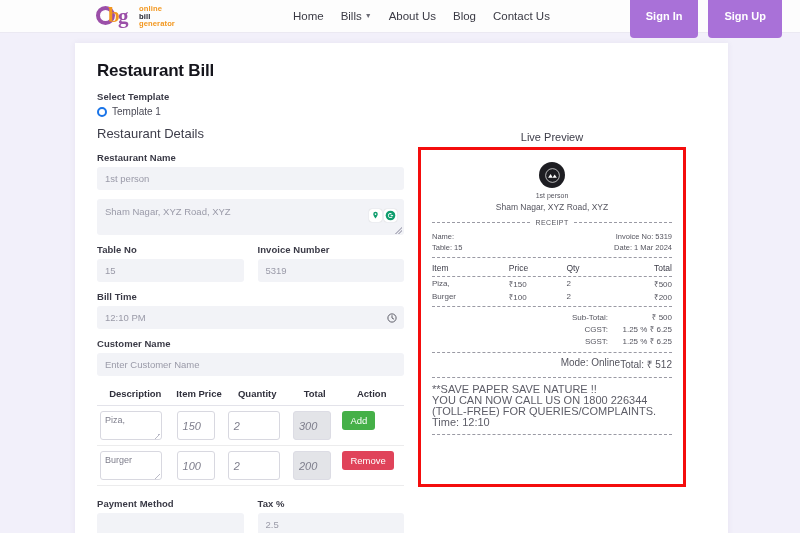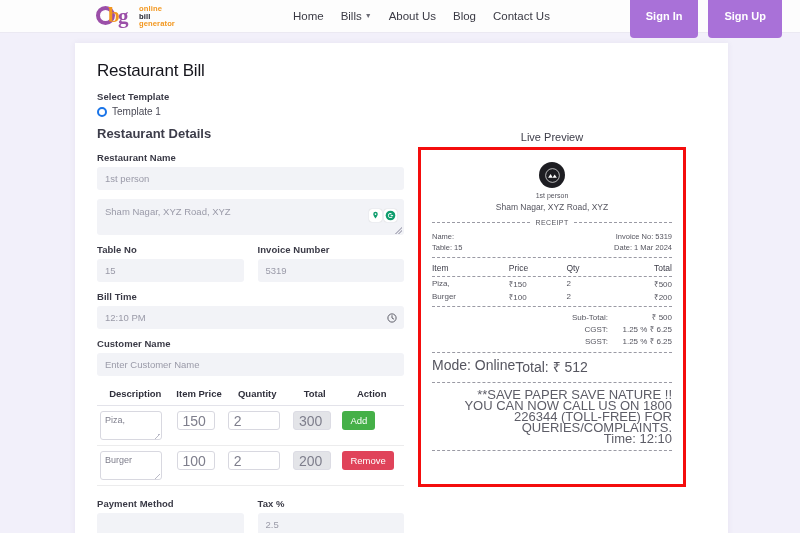--- a/index.html
+++ b/index.html
@@ -69,29 +69,29 @@
     width: 653px; height: 500px;
     background: #ffffff;
     box-shadow: 0 0 6px rgba(70,60,110,.07);
   }
   .card-inner { padding: 18px 22px; display: flex; gap: 14px; }
 
   .form-col { width: 307px; flex: none; }
   .preview-col { width: 268px; flex: none; padding-top: 70px; }
 
   h1.page-title {
-    font-size: 17px; font-weight: normal; color: #15151c;
+    font-size: 17px; font-weight: bold; color: #15151c;
     letter-spacing: -.2px; margin-bottom: 10px;
   }
   .field-label {
     font-size: 9.5px; font-weight: bold; color: #3a3a46;
     margin-bottom: 4px; display: block; letter-spacing: .05px;
   }
   .section-heading {
-    font-size: 13px; font-weight: bold; color: #3d3d4a;
+    font-size: 13px; font-weight: normal; color: #3d3d4a;
     margin: 9px 0 11px 0;
   }
   .radio-row { display: flex; align-items: center; gap: 5px; margin-bottom: 2px; }
   .radio-dot {
     width: 10px; height: 10px; border-radius: 50%;
     border: 2.5px solid #1974e8; background: #fff;
     flex: none;
   }
   .radio-label { font-size: 10px; color: #4a4a56; }
 
@@ -149,23 +149,23 @@
     width: 62px; height: 29px;
     border: 1px solid #d8d8e0; border-radius: 3px;
     background: #fff; font-size: 9px; color: #7e7e8c;
     padding: 3px 4px; position: relative;
   }
   .desc-grip {
     position: absolute; right: 1px; bottom: 0px; width: 6px; height: 6px;
     background: linear-gradient(135deg, transparent 50%, #b9b9c6 50%, #b9b9c6 65%, transparent 65%);
   }
   .sm-input {
-    width: 38px; height: 19px; border: 1px solid #d8d8e0; border-radius: 3px;
-    background: #fff; font-size: 14px; color: #7e7e8c;
-    padding: 0 5px; display: flex; align-items: center;
+    width: 38px; height: 29px; border: 1px solid #d8d8e0; border-radius: 3px;
+    background: #fff; font-size: 11px; color: #7e7e8c;
+    padding: 0 5px; display: flex; align-items: center; font-style: italic;
   }
   .sm-input.qty { width: 52px; }
   .sm-input.total {
     background: #e3e4e8; border-color: #dcdce4; width: 38px;
   }
   .btn-add, .btn-remove {
     border: none; border-radius: 3px; color: #fff;
     font-size: 9.5px; padding: 4px 8px; cursor: pointer;
     font-family: "Liberation Sans", sans-serif;
   }
@@ -217,25 +217,25 @@
   .r-sep td { padding: 0; }
 
   .totals { margin-top: 5px; }
   .tot-row {
     display: flex; justify-content: flex-end; gap: 8px;
     font-size: 8px; color: #55555f; line-height: 11px; margin-bottom: 1px;
   }
   .tot-lbl { text-align: right; }
   .tot-val { width: 56px; text-align: right; }
   .mode-row {
-    display: flex; justify-content: flex-start;
-    font-size: 14px; color: #55555f; margin-top: 4px;
+    display: flex; justify-content: flex-end;
+    font-size: 10px; color: #55555f; margin-top: 4px;
   }
   .foot-note {
-    text-align: right; font-size: 13px; color: #5d5d67;
+    text-align: left; font-size: 11px; color: #5d5d67;
     line-height: 11px; margin: 6px 0;
   }
 </style>
 </head>
 <body>
 
 <div class="navbar">
   <div class="logo">
     <div class="logo-mark">
       <div class="ring-o"></div>

